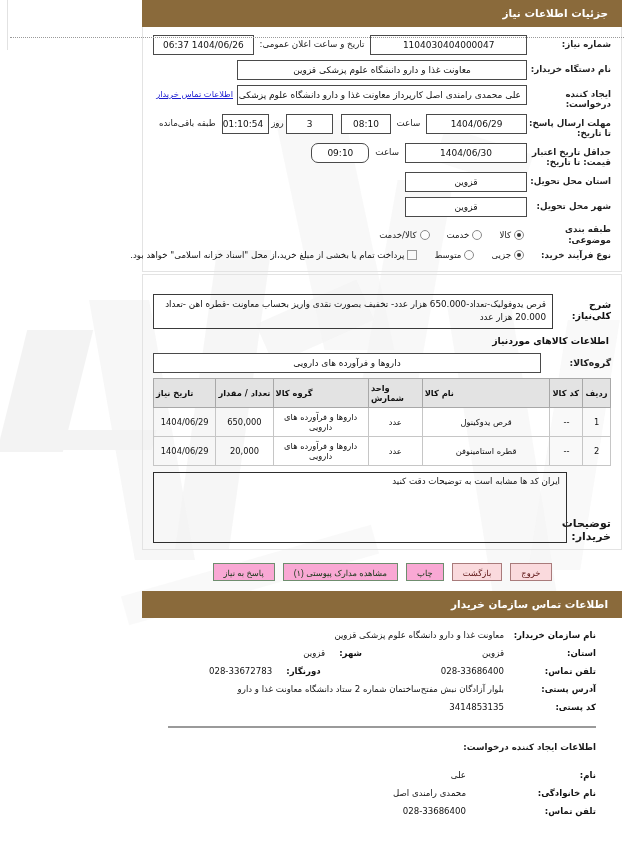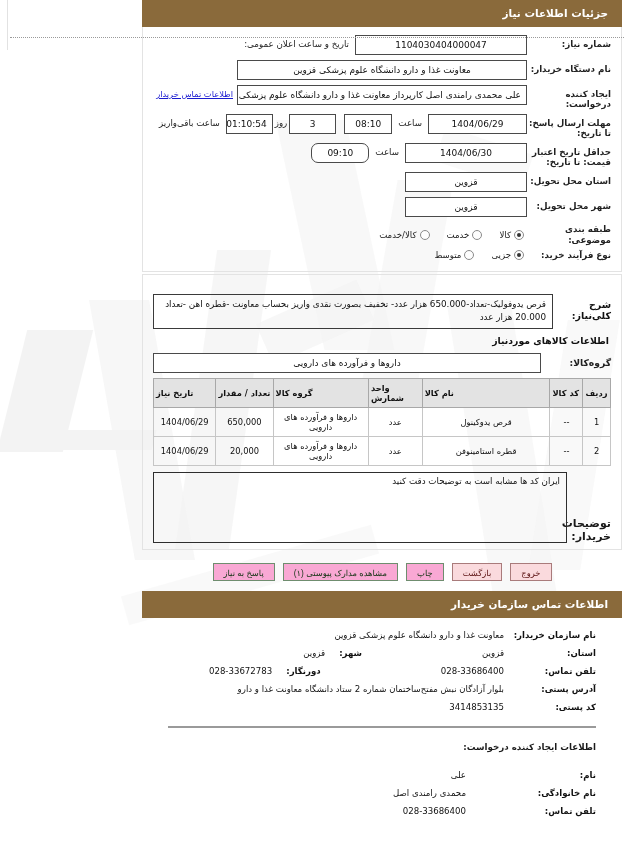--- a/index.html
+++ b/index.html
@@ -241,20 +241,21 @@
 <div class="page">
 
   <div class="bar">جزئیات اطلاعات نیاز</div>
 
   <div class="panel">
 
     <div class="row">
       <div class="lbl w100">شماره نیاز:</div>
       <div class="fld num" style="width:172px;">1104030404000047</div>
       <div class="inline-lbl">تاریخ و ساعت اعلان عمومی:</div>
+      <div class="fld num" style="width:110px;">1404/06/26 06:37</div>
     </div>
 
     <div class="row">
       <div class="lbl w100">نام دستگاه خریدار:</div>
       <div class="fld" style="width:290px;">معاونت غذا و دارو دانشگاه علوم پزشکی قزوین</div>
     </div>
 
     <div class="row">
       <div class="lbl w100" style="line-height:1.15;">ایجاد کننده درخواست:</div>
       <div class="fld" style="width:290px;">علی محمدی رامندی اصل کارپرداز معاونت غذا و دارو دانشگاه علوم پزشکی قزوین</div>
@@ -263,21 +264,21 @@
 
     <div class="row">
       <div class="lbl w100" style="line-height:1.15;">مهلت ارسال پاسخ: تا تاریخ:</div>
       <div class="fld num" style="width:122px;">1404/06/29</div>
       <div class="inline-lbl">ساعت</div>
       <div class="fld num" style="width:58px;">08:10</div>
       <div style="width:10px;"></div>
       <div class="fld num" style="width:56px;">3</div>
       <div class="inline-lbl" style="padding-left:2px;padding-right:2px;">روز</div>
       <div class="fld num" style="width:56px;">01:10:54</div>
-      <div class="inline-lbl">ساعت باقی‌واریز</div>
+      <div class="inline-lbl">طبقه باقی‌مانده</div>
     </div>
 
     <div class="row">
       <div class="lbl w100" style="line-height:1.15;">حداقل تاریخ اعتبار قیمت: تا تاریخ:</div>
       <div class="fld num" style="width:122px;">1404/06/30</div>
       <div class="inline-lbl">ساعت</div>
       <div class="fld num" style="width:58px;border-radius:7px;">09:10</div>
     </div>
 
     <div class="row">
@@ -308,20 +309,24 @@
 
     <div class="radio-row">
       <div class="lbl w100">نوع فرآیند خرید:</div>
       <div class="rg">
         <span class="radio on"></span>
         <span class="rlabel">جزیی</span>
       </div>
       <div class="rg">
         <span class="radio"></span>
         <span class="rlabel">متوسط</span>
+      </div>
+      <div class="rg" style="margin-left:0;">
+        <span class="cbox"></span>
+        <span class="note">پرداخت تمام یا بخشی از مبلغ خرید،از محل "اسناد خزانه اسلامی" خواهد بود.</span>
       </div>
     </div>
   </div>
 
   <div class="panel second">
 
     <div class="desc-row">
       <div class="desc-lbl">شرح کلی‌نیاز:</div>
       <div class="desc-box">قرص یدوفولیک-تعداد-650.000 هزار عدد- تخفیف بصورت نقدی واریز بحساب معاونت -قطره اهن -تعداد 20.000 هزار عدد</div>
     </div>

